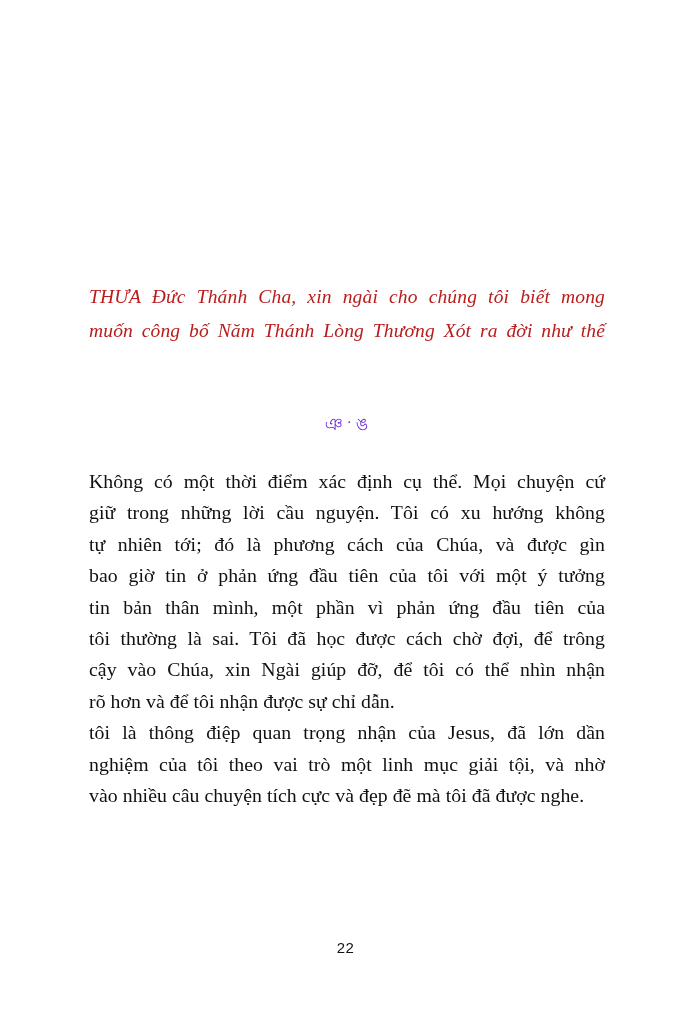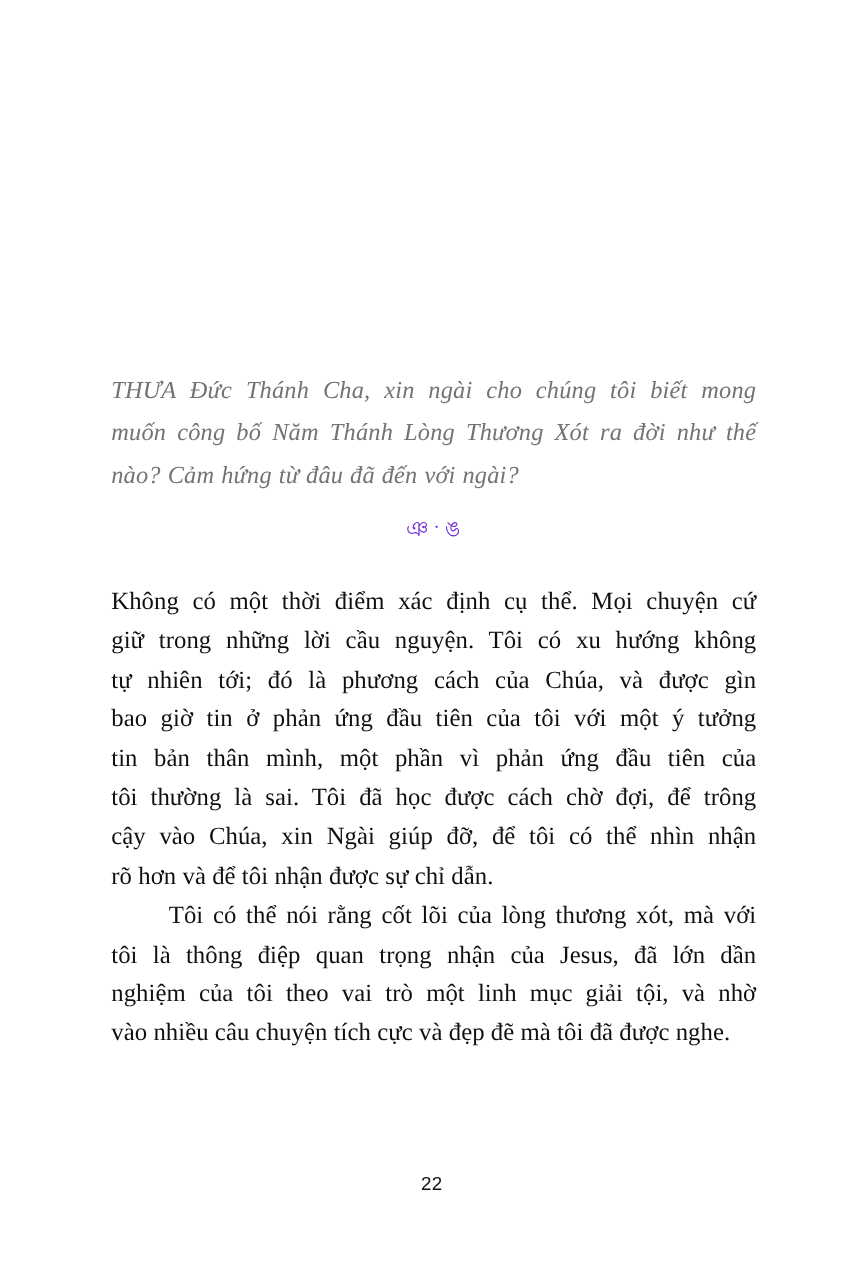--- a/index.html
+++ b/index.html
@@ -36,22 +36,21 @@
     top: 280px;
     left: 0;
     width: 516px;
     font-style: italic;
     font-size: 19.5px;
     line-height: 34px;
     text-align: justify;
     text-justify: inter-word;
     letter-spacing: 0.15px;
     word-spacing: 0.5px;
-    color: #737373;
-    margin-top: 16px;
+    color: #b91c1c;
   }
   
   .lead-question .ln {
     display: block;
     text-align: justify;
     text-align-last: justify;
     white-space: nowrap;
   }
   .lead-question .ln.last {
     text-align-last: left;
@@ -130,42 +129,40 @@
 </style>
 </head>
 <body>
 
 <div class="page">
   <div class="text-column">
 
     <div class="lead-question">
       <span class="ln">THƯA Đức Thánh Cha, xin ngài cho chúng tôi biết mong</span>
       <span class="ln">muốn công bố Năm Thánh Lòng Thương Xót ra đời như thế</span>
-      <span class="ln last">nào? Cảm hứng từ đâu đã đến với ngài?</span>
     </div>
 
     <div class="ornament">
       <span class="orn-glyph orn-left">ঞ</span><span class="orn-dot">·</span><span class="orn-glyph orn-right">ঙ</span>
     </div>
 
     <div class="body-block">
 
       <p class="body-par">
         <span class="ln">Không có một thời điểm xác định cụ thể. Mọi chuyện cứ</span>
         <span class="ln">giữ trong những lời cầu nguyện. Tôi có xu hướng không</span>
         <span class="ln">tự nhiên tới; đó là phương cách của Chúa, và được gìn</span>
         <span class="ln">bao giờ tin ở phản ứng đầu tiên của tôi với một ý tưởng</span>
         <span class="ln">tin bản thân mình, một phần vì phản ứng đầu tiên của</span>
         <span class="ln">tôi thường là sai. Tôi đã học được cách chờ đợi, để trông</span>
         <span class="ln">cậy vào Chúa, xin Ngài giúp đỡ, để tôi có thể nhìn nhận</span>
         <span class="ln last">rõ hơn và để tôi nhận được sự chỉ dẫn.</span>
       </p>
 
       <p class="body-par">
-        <span class="ln indent">Tôi có thể nói rằng cốt lõi của lòng thương xót, mà với</span>
         <span class="ln">tôi là thông điệp quan trọng nhận của Jesus, đã lớn dần</span>
         <span class="ln">nghiệm của tôi theo vai trò một linh mục giải tội, và nhờ</span>
         <span class="ln last">vào nhiều câu chuyện tích cực và đẹp đẽ mà tôi đã được nghe.</span>
       </p>
 
     </div>
   </div>
 
   <div class="folio">22</div>
 </div>

